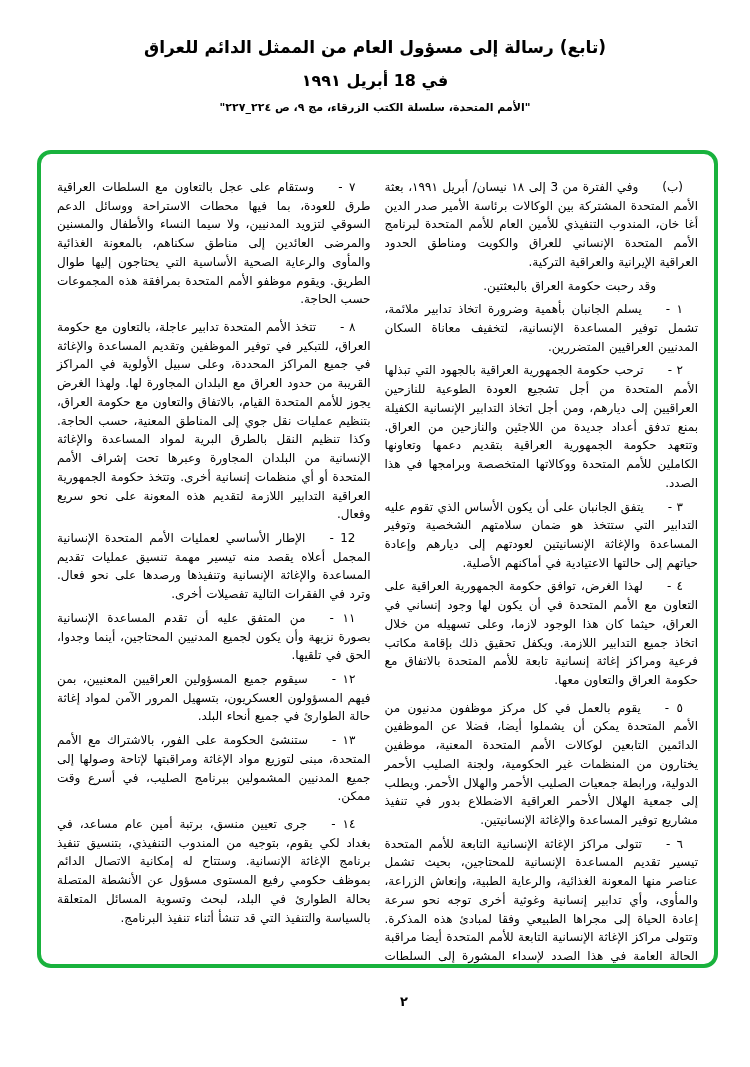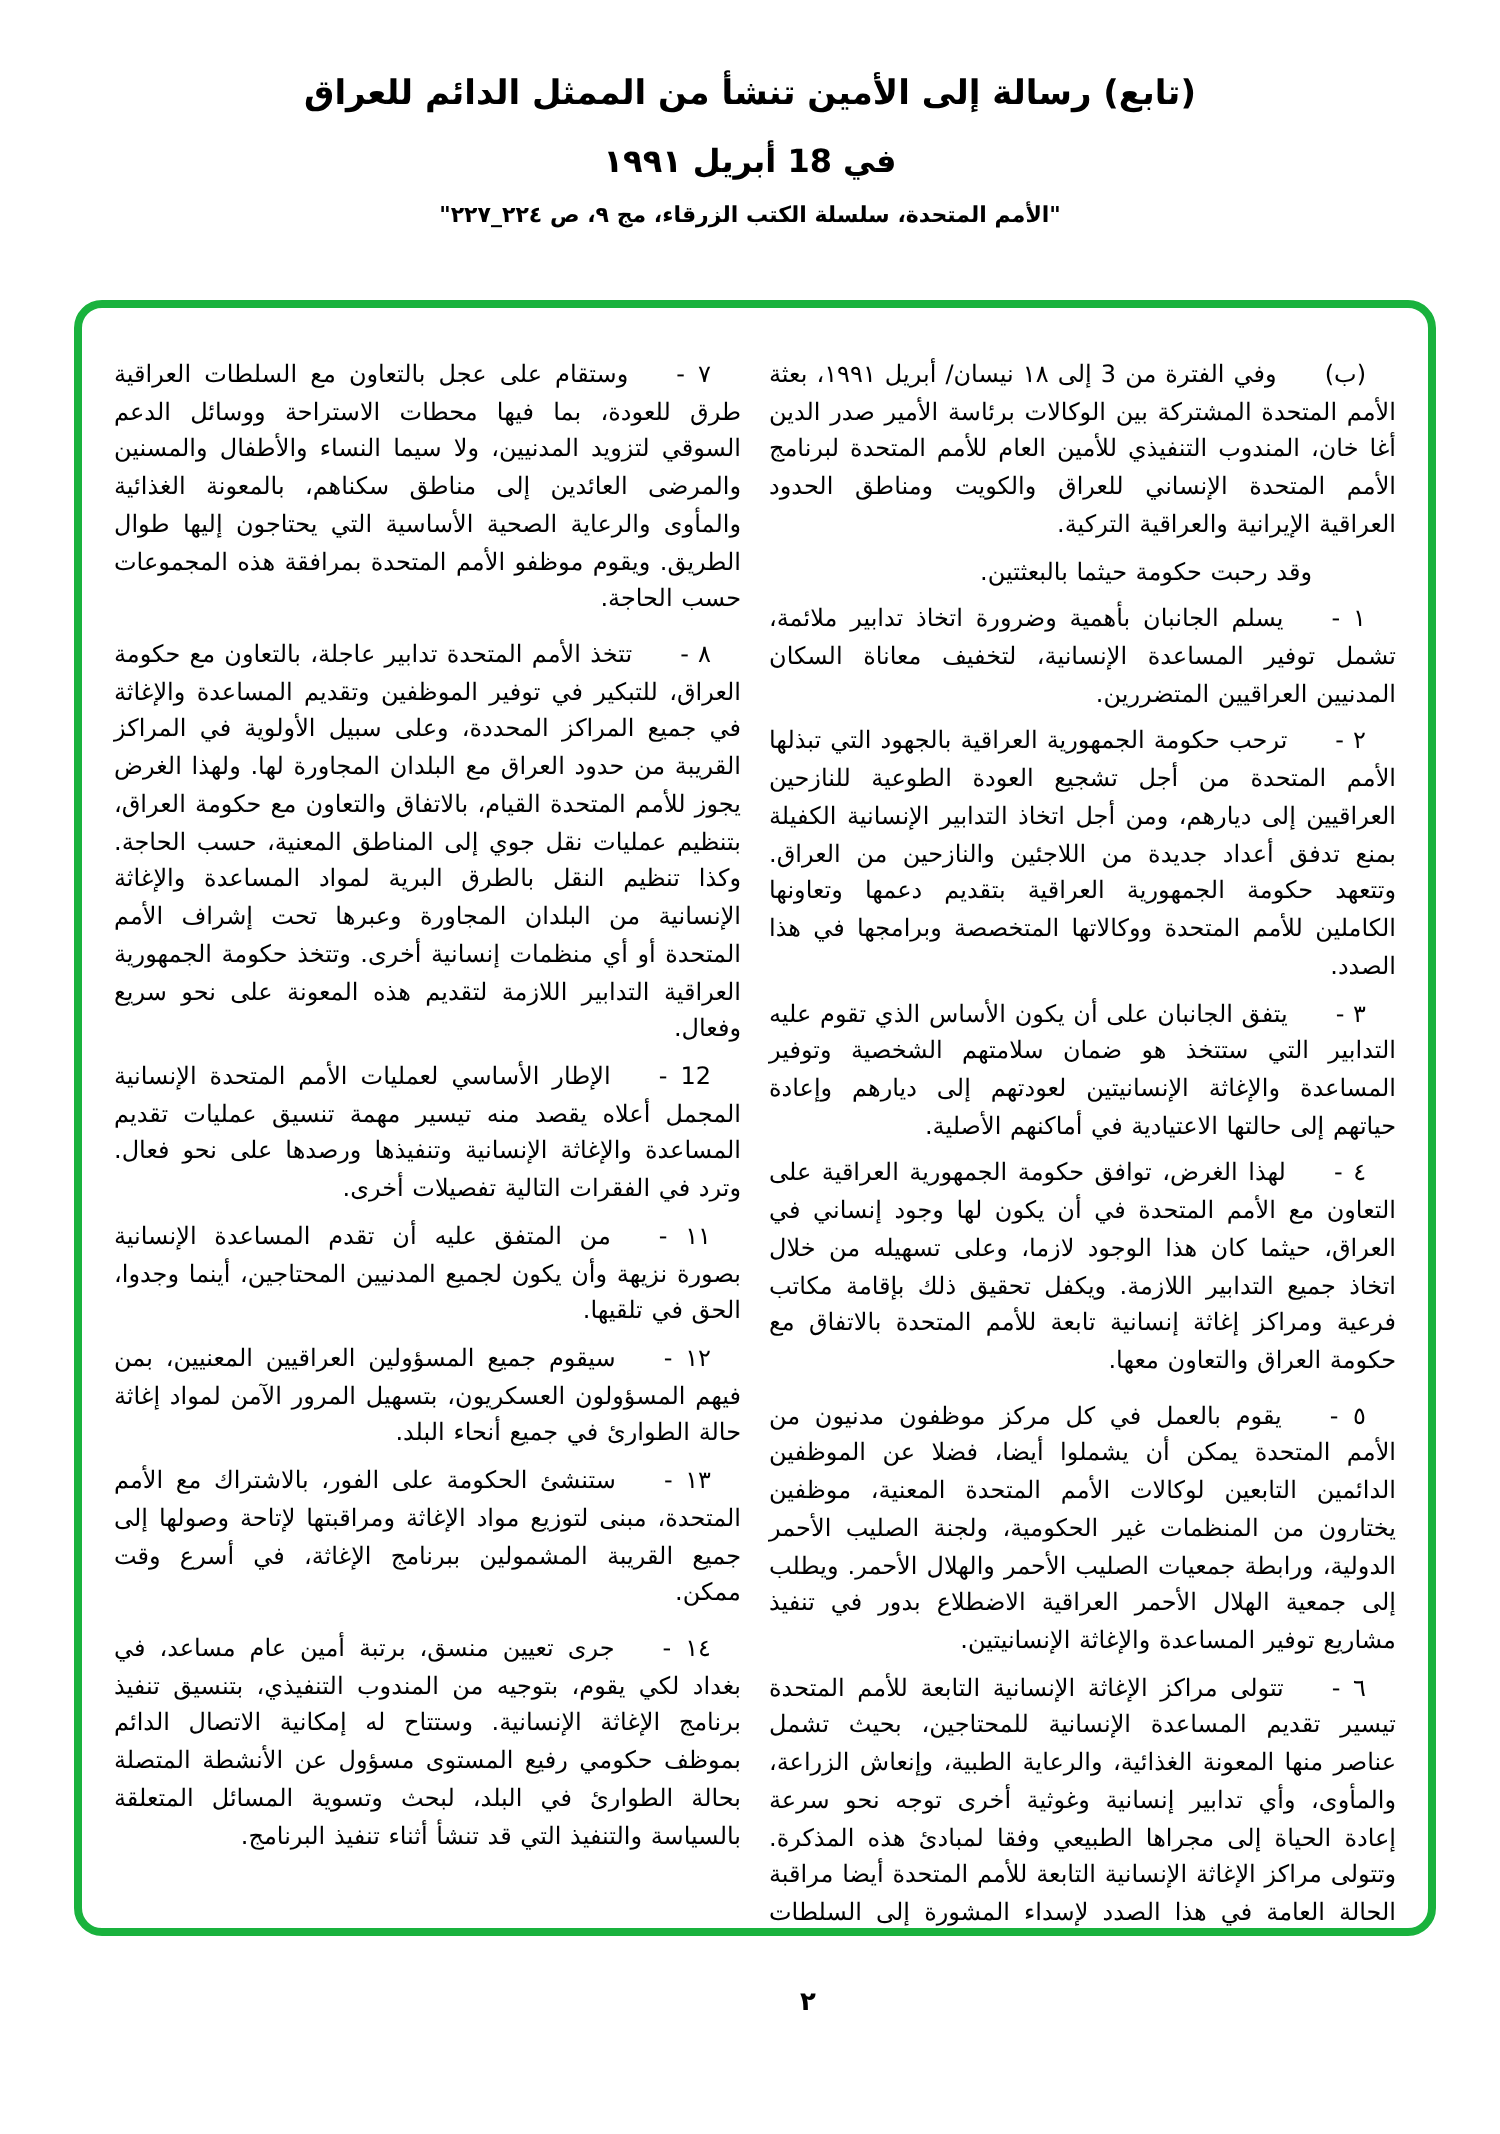--- a/index.html
+++ b/index.html
@@ -90,45 +90,45 @@
     font-size: 13px;
     font-weight: bold;
   }
 </style>
 </head>
 <body>
 
 <div class="page">
 
   <div class="header">
-    <div class="title-line1">(تابع) رسالة إلى الأمين تنشأ من الممثل الدائم للعراق</div>
+    <div class="title-line1">(تابع) رسالة إلى مسؤول العام من الممثل الدائم للعراق</div>
     <div class="title-line2">في 18 أبريل ١٩٩١</div>
     <div class="source-line">"الأمم المتحدة، سلسلة الكتب الزرقاء، مج ٩، ص ٢٢٤_٢٢٧"</div>
   </div>
 
   <div class="content-box" style="border-color: rgb(25, 178, 61);">
 
     <div class="col">
       <p class="para"><span class="num">(ب)</span><span>وفي الفترة من 3 إلى ١٨ نيسان/ أبريل ١٩٩١، بعثة الأمم المتحدة المشتركة بين الوكالات برئاسة الأمير صدر الدين أغا خان، المندوب التنفيذي للأمين العام للأمم المتحدة لبرنامج الأمم المتحدة الإنساني للعراق والكويت ومناطق الحدود العراقية الإيرانية والعراقية التركية.</span></p>
-      <p class="para indent-deep"><span class="num"></span><span>وقد رحبت حكومة حيثما بالبعثتين.</span></p>
+      <p class="para indent-deep"><span class="num"></span><span>وقد رحبت حكومة العراق بالبعثتين.</span></p>
       <p class="para"><span class="num">١ -</span><span>يسلم الجانبان بأهمية وضرورة اتخاذ تدابير ملائمة، تشمل توفير المساعدة الإنسانية، لتخفيف معاناة السكان المدنيين العراقيين المتضررين.</span></p>
       <p class="para"><span class="num">٢ -</span><span>ترحب حكومة الجمهورية العراقية بالجهود التي تبذلها الأمم المتحدة من أجل تشجيع العودة الطوعية للنازحين العراقيين إلى ديارهم، ومن أجل اتخاذ التدابير الإنسانية الكفيلة بمنع تدفق أعداد جديدة من اللاجئين والنازحين من العراق. وتتعهد حكومة الجمهورية العراقية بتقديم دعمها وتعاونها الكاملين للأمم المتحدة ووكالاتها المتخصصة وبرامجها في هذا الصدد.</span></p>
       <p class="para"><span class="num">٣ -</span><span>يتفق الجانبان على أن يكون الأساس الذي تقوم عليه التدابير التي ستتخذ هو ضمان سلامتهم الشخصية وتوفير المساعدة والإغاثة الإنسانيتين لعودتهم إلى ديارهم وإعادة حياتهم إلى حالتها الاعتيادية في أماكنهم الأصلية.</span></p>
       <p class="para"><span class="num">٤ -</span><span>لهذا الغرض، توافق حكومة الجمهورية العراقية على التعاون مع الأمم المتحدة في أن يكون لها وجود إنساني في العراق، حيثما كان هذا الوجود لازما، وعلى تسهيله من خلال اتخاذ جميع التدابير اللازمة. ويكفل تحقيق ذلك بإقامة مكاتب فرعية ومراكز إغاثة إنسانية تابعة للأمم المتحدة بالاتفاق مع حكومة العراق والتعاون معها.</span></p>
       <p class="para gap-top"><span class="num">٥ -</span><span>يقوم بالعمل في كل مركز موظفون مدنيون من الأمم المتحدة يمكن أن يشملوا أيضا، فضلا عن الموظفين الدائمين التابعين لوكالات الأمم المتحدة المعنية، موظفين يختارون من المنظمات غير الحكومية، ولجنة الصليب الأحمر الدولية، ورابطة جمعيات الصليب الأحمر والهلال الأحمر. ويطلب إلى جمعية الهلال الأحمر العراقية الاضطلاع بدور في تنفيذ مشاريع توفير المساعدة والإغاثة الإنسانيتين.</span></p>
       <p class="para"><span class="num">٦ -</span><span>تتولى مراكز الإغاثة الإنسانية التابعة للأمم المتحدة تيسير تقديم المساعدة الإنسانية للمحتاجين، بحيث تشمل عناصر منها المعونة الغذائية، والرعاية الطبية، وإنعاش الزراعة، والمأوى، وأي تدابير إنسانية وغوثية أخرى توجه نحو سرعة إعادة الحياة إلى مجراها الطبيعي وفقا لمبادئ هذه المذكرة. وتتولى مراكز الإغاثة الإنسانية التابعة للأمم المتحدة أيضا مراقبة الحالة العامة في هذا الصدد لإسداء المشورة إلى السلطات العراقية بشأن التدابير اللازمة لتعزيز عملها.</span></p>
     </div>
 
     <div class="col">
       <p class="para"><span class="num">٧ -</span><span>وستقام على عجل بالتعاون مع السلطات العراقية طرق للعودة، بما فيها محطات الاستراحة ووسائل الدعم السوقي لتزويد المدنيين، ولا سيما النساء والأطفال والمسنين والمرضى العائدين إلى مناطق سكناهم، بالمعونة الغذائية والمأوى والرعاية الصحية الأساسية التي يحتاجون إليها طوال الطريق. ويقوم موظفو الأمم المتحدة بمرافقة هذه المجموعات حسب الحاجة.</span></p>
       <p class="para gap-top"><span class="num">٨ -</span><span>تتخذ الأمم المتحدة تدابير عاجلة، بالتعاون مع حكومة العراق، للتبكير في توفير الموظفين وتقديم المساعدة والإغاثة في جميع المراكز المحددة، وعلى سبيل الأولوية في المراكز القريبة من حدود العراق مع البلدان المجاورة لها. ولهذا الغرض يجوز للأمم المتحدة القيام، بالاتفاق والتعاون مع حكومة العراق، بتنظيم عمليات نقل جوي إلى المناطق المعنية، حسب الحاجة. وكذا تنظيم النقل بالطرق البرية لمواد المساعدة والإغاثة الإنسانية من البلدان المجاورة وعبرها تحت إشراف الأمم المتحدة أو أي منظمات إنسانية أخرى. وتتخذ حكومة الجمهورية العراقية التدابير اللازمة لتقديم هذه المعونة على نحو سريع وفعال.</span></p>
       <p class="para"><span class="num">12 -</span><span>الإطار الأساسي لعمليات الأمم المتحدة الإنسانية المجمل أعلاه يقصد منه تيسير مهمة تنسيق عمليات تقديم المساعدة والإغاثة الإنسانية وتنفيذها ورصدها على نحو فعال. وترد في الفقرات التالية تفصيلات أخرى.</span></p>
       <p class="para"><span class="num">١١ -</span><span>من المتفق عليه أن تقدم المساعدة الإنسانية بصورة نزيهة وأن يكون لجميع المدنيين المحتاجين، أينما وجدوا، الحق في تلقيها.</span></p>
       <p class="para"><span class="num">١٢ -</span><span>سيقوم جميع المسؤولين العراقيين المعنيين، بمن فيهم المسؤولون العسكريون، بتسهيل المرور الآمن لمواد إغاثة حالة الطوارئ في جميع أنحاء البلد.</span></p>
-      <p class="para"><span class="num">١٣ -</span><span>ستنشئ الحكومة على الفور، بالاشتراك مع الأمم المتحدة، مبنى لتوزيع مواد الإغاثة ومراقبتها لإتاحة وصولها إلى جميع القريبة المشمولين ببرنامج الإغاثة، في أسرع وقت ممكن.</span></p>
+      <p class="para"><span class="num">١٣ -</span><span>ستنشئ الحكومة على الفور، بالاشتراك مع الأمم المتحدة، مبنى لتوزيع مواد الإغاثة ومراقبتها لإتاحة وصولها إلى جميع المدنيين المشمولين ببرنامج الصليب، في أسرع وقت ممكن.</span></p>
       <p class="para gap-top"><span class="num">١٤ -</span><span>جرى تعيين منسق، برتبة أمين عام مساعد، في بغداد لكي يقوم، بتوجيه من المندوب التنفيذي، بتنسيق تنفيذ برنامج الإغاثة الإنسانية. وستتاح له إمكانية الاتصال الدائم بموظف حكومي رفيع المستوى مسؤول عن الأنشطة المتصلة بحالة الطوارئ في البلد، لبحث وتسوية المسائل المتعلقة بالسياسة والتنفيذ التي قد تنشأ أثناء تنفيذ البرنامج.</span></p>
     </div>
 
   </div>
 
   <div class="page-number">٢</div>
 
 </div>
 
 </body></html>

